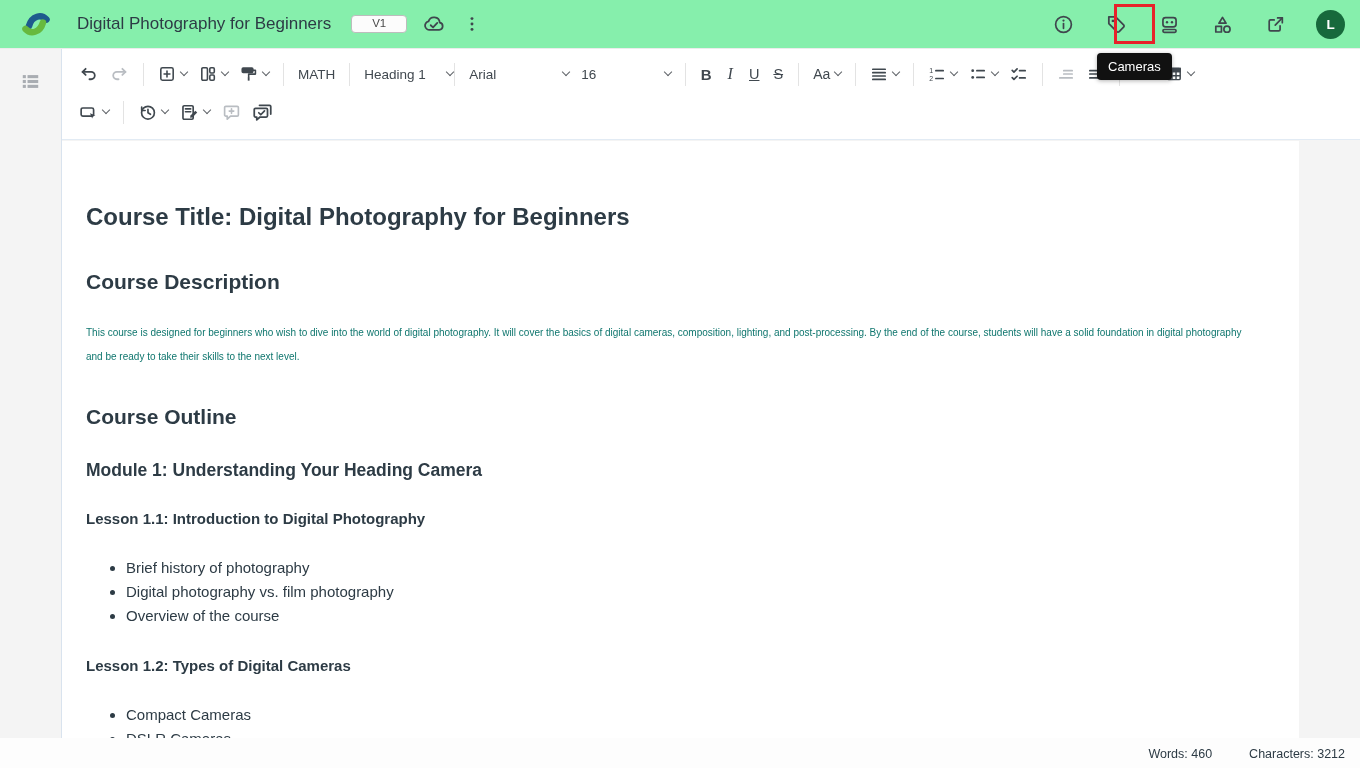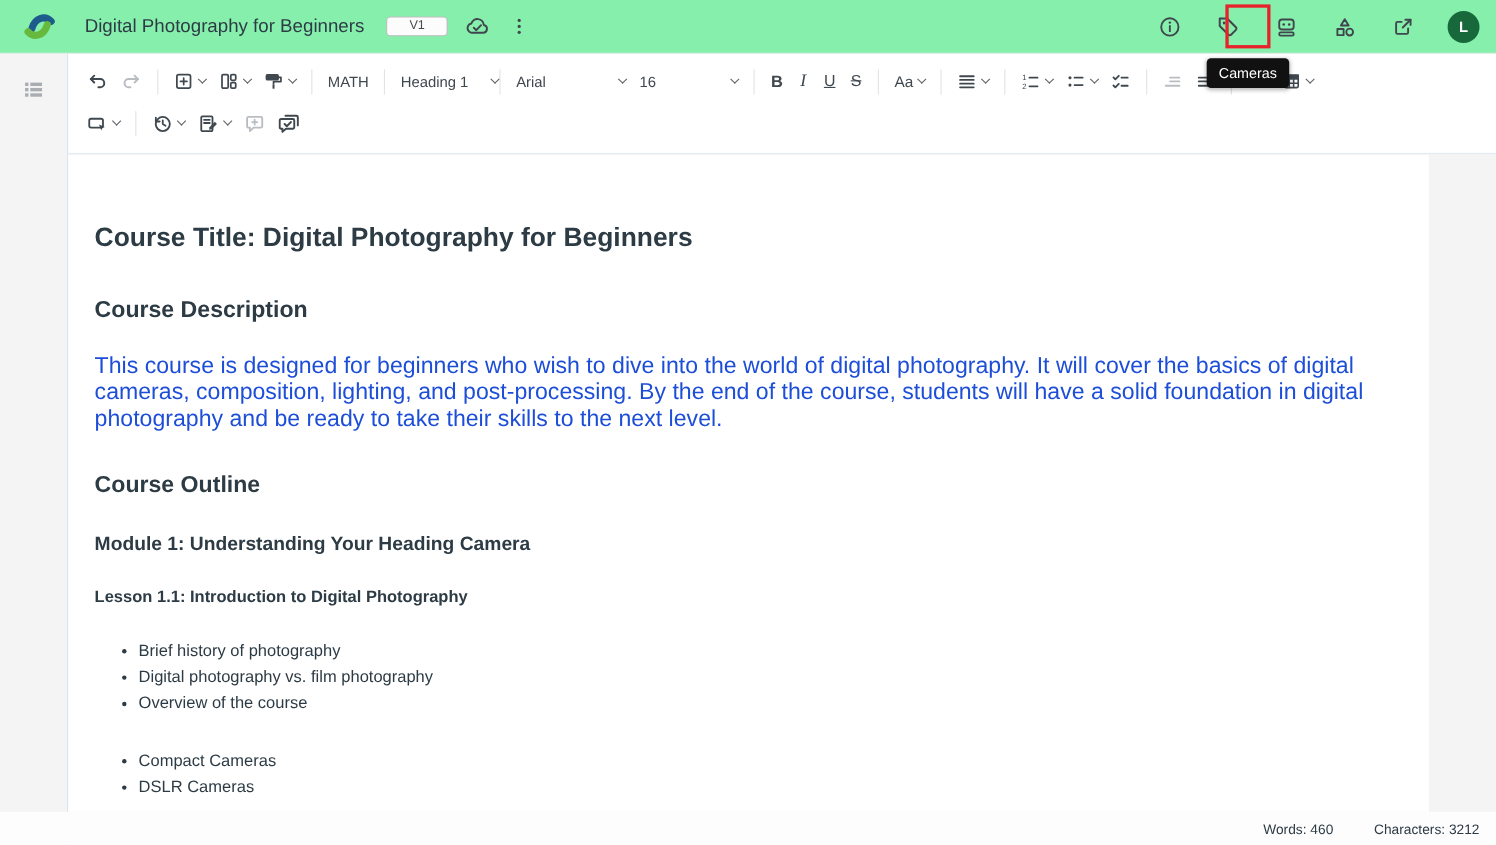--- a/index.html
+++ b/index.html
@@ -81,21 +81,21 @@
   .fmt-aa { font-size:14px; }
 
   
   .content-card {
     position:absolute; left:0; top:92px; width:1237px; bottom:30px;
     background:#fff; overflow:hidden;
   }
   .doc { padding:59px 46px 0 24px; }
   .doc h1 { font-size:24px; line-height:34px; margin:0; font-weight:bold; color:#2d3b45; }
   .doc h2 { font-size:21px; line-height:26px; margin:35px 0 0; font-weight:bold; color:#2d3b45; }
-  .doc p  { font-size:21px; line-height:24px; margin:26px 0 0; color:#1d4ed8; max-width:1167px; }
+  .doc p  { font-size:10px; line-height:24px; margin:26px 0 0; color:#0f766e; max-width:1167px; }
   .doc h3 { font-size:17.5px; line-height:22px; margin:29px 0 0; font-weight:bold; color:#2d3b45; }
   .doc h4 { font-size:15px;  line-height:19px; margin:28px 0 0; font-weight:bold; color:#2d3b45; }
   .doc ul { margin:28px 0 0; padding-left:40px; }
   .doc li { font-size:15px; line-height:24px; color:#2d3b45; }
 
   
   .bottom-strip { position:absolute; left:0; right:0; bottom:0; height:30px; background:#fdfdfd; }
   .statusbar {
     position:absolute; right:15px; bottom:7px; display:flex; gap:37px;
     font-size:12.5px; color:#2d3b45;
@@ -376,20 +376,21 @@
           <h2>Course Description</h2>
           <p>This course is designed for beginners who wish to dive into the world of digital photography. It will cover the basics of digital cameras, composition, lighting, and post-processing. By the end of the course, students will have a solid foundation in digital photography and be ready to take their skills to the next level.</p>
           <h2>Course Outline</h2>
           <h3>Module 1: Understanding Your Heading Camera</h3>
           <h4>Lesson 1.1: Introduction to Digital Photography</h4>
           <ul>
             <li>Brief history of photography</li>
             <li>Digital photography vs. film photography</li>
             <li>Overview of the course</li>
           </ul>
+          <h4>Lesson 1.2: Types of Digital Cameras</h4>
           <ul>
             <li>Compact Cameras</li>
             <li>DSLR Cameras</li>
 
           </ul>
         </div>
       </div>
     </div>
 
     <div class="bottom-strip">

